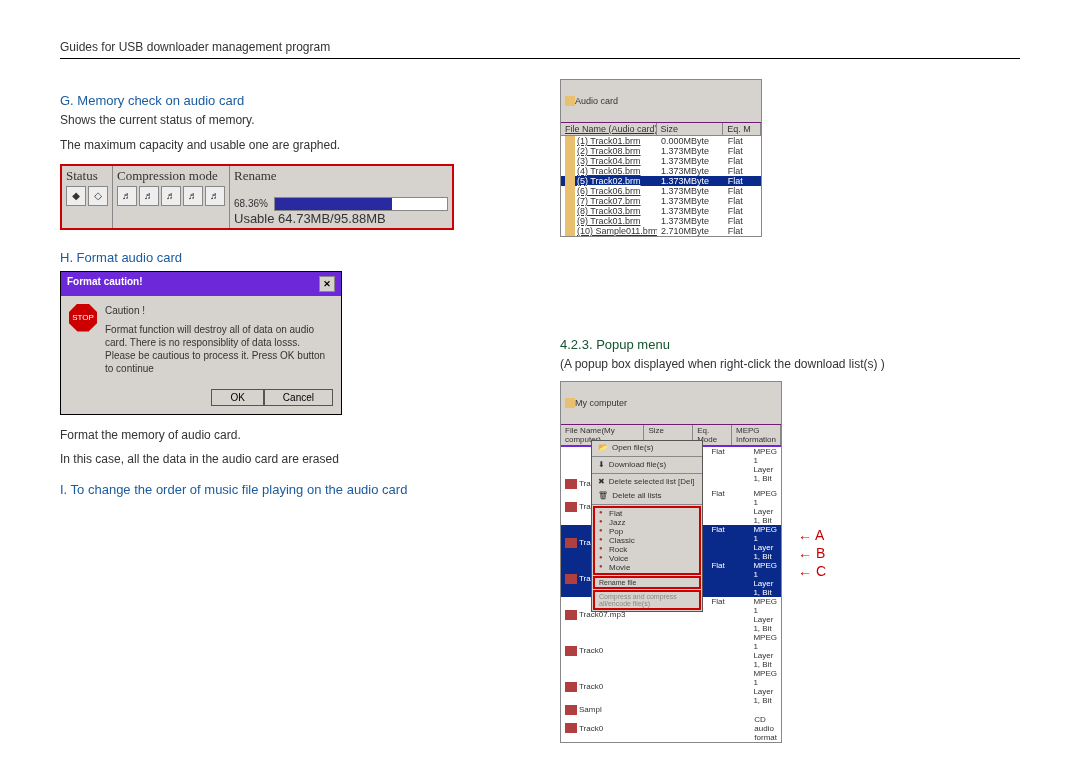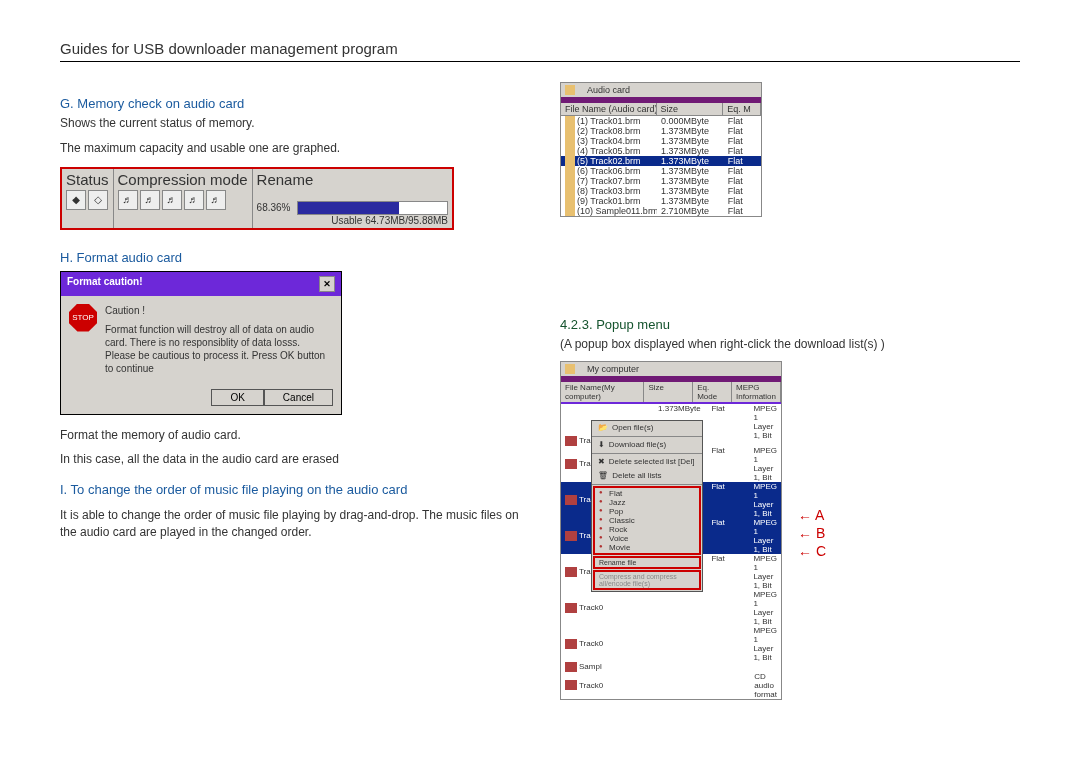--- a/index.html
+++ b/index.html
@@ -9,21 +9,21 @@
     margin: 0;
     padding: 40px 60px;
     width: 1080px;
     box-sizing: border-box;
     background: #fff;
   }
   .header {
     border-bottom: 1px solid #000;
     padding-bottom: 4px;
     margin-bottom: 20px;
-    font-size: 15px;
+    font-size: 12px;
   }
   .columns {
     display: flex;
     gap: 40px;
   }
   .left-col { width: 48%; }
   .right-col { width: 48%; }
   .section-title {
     color: #1a5a9e;
     font-size: 13px;
@@ -42,21 +42,21 @@
     margin-bottom: 20px;
     width: 390px;
   }
   .toolbar-section {
     border-right: 1px solid #888;
     padding: 2px 4px;
     display: flex;
     flex-direction: column;
   }
   .toolbar-section:last-child { border-right: none; flex: 1; }
-  .toolbar-label { font-size: 15px; }
+  .toolbar-label { font-size: 13px; font-family: Liberation Serif, serif; }
   .toolbar-icons { display: flex; gap: 2px; margin-top: 2px; }
   .ticon {
     width: 18px; height: 18px;
     border: 1px solid #888;
     background: #eee;
     display: flex; align-items: center; justify-content: center;
     font-size: 10px;
   }
   .mem-row { display: flex; align-items: center; gap: 6px; margin-top: 13px; }
   .mem-bar {
@@ -113,43 +113,43 @@
     font-size: 10px;
   }
   .table-window {
     border: 1px solid #888;
     background: #fff;
     font-size: 9px;
     width: 200px;
   }
   .tw-title {
     background: #d6d3ce;
-    padding: 2px 4px;
-    border-bottom: 6px solid #701a75;
-    display: flex; align-items: center; gap: 12px;
+    padding: 16px 4px;
+    border-bottom: 1px solid #701a75;
+    display: flex; align-items: center; gap: 0;
   }
   .tw-header {
     display: flex;
     background: #d6d3ce;
     border-bottom: 1px solid #888;
   }
   .tw-header > div {
     border-right: 1px solid #888;
     padding: 1px 4px;
   }
   .tw-row {
     display: flex;
     padding: 0 0;
   }
   .tw-row > div { padding: 0 4px; }
   .tw-row.selected {
     background: #0a2a8b;
     color: #fff;
   }
-  .col-name { width: 90px; display: flex; align-items: center; gap: 2px; overflow: hidden; white-space: nowrap;}
+  .col-name { width: 90px; display: flex; align-items: center; gap: 2px; overflow: hidden; white-space: nowrap; text-decoration: underline;}
   .col-size { width: 60px; }
   .col-eq { width: 30px; }
   .ficon {
     width: 10px; height: 10px;
     background: #e8c070;
     display: inline-block;
     flex-shrink: 0;
   }
   .popup-window {
     border: 1px solid #888;
@@ -257,21 +257,21 @@
         </div>
       </div>
       <div class="toolbar-section">
         <div class="toolbar-label">Rename</div>
         <div class="mem-row">
           <span>68.36%</span>
           <div class="mem-bar">
               <div class="mem-bar-fill"></div>
             </div>
         </div>
-        <div style="text-align:right; font-size:10px;">Usable 64.73MB/95.88MB</div>
+        <div style="text-align:left; font-size:13px;">Usable 64.73MB/95.88MB</div>
       </div>
     </div>
 
     <div class="section-title">H. Format audio card</div>
     <div class="dialog">
       <div class="dlg-title">
         <span>Format caution!</span>
         <span class="dlg-close">✕</span>
       </div>
       <div class="dlg-body">
@@ -284,21 +284,20 @@
       <div class="dlg-buttons">
         <button class="dlg-btn">OK</button>
         <button class="dlg-btn">Cancel</button>
       </div>
     </div>
 
     <div class="body-text" style="margin-top:12px;">Format the memory of audio card.</div>
     <div class="body-text">In this case, all the data in the audio card are erased</div>
 
     <div class="section-title">I. To change the order of music file playing on the audio card</div>
-    <div class="body-text" style="margin-top:10px;">It is able to change the order of music file playing by drag-and-drop. The music files on the audio card are played in the changed order.</div>
   </div>
 
   <div class="right-col">
     <div class="table-window">
       <div class="tw-title">
         <span class="ficon"></span>
         <span>Audio card</span>
       </div>
       <div class="tw-header">
         <div class="col-name">File Name (Audio card)</div>

